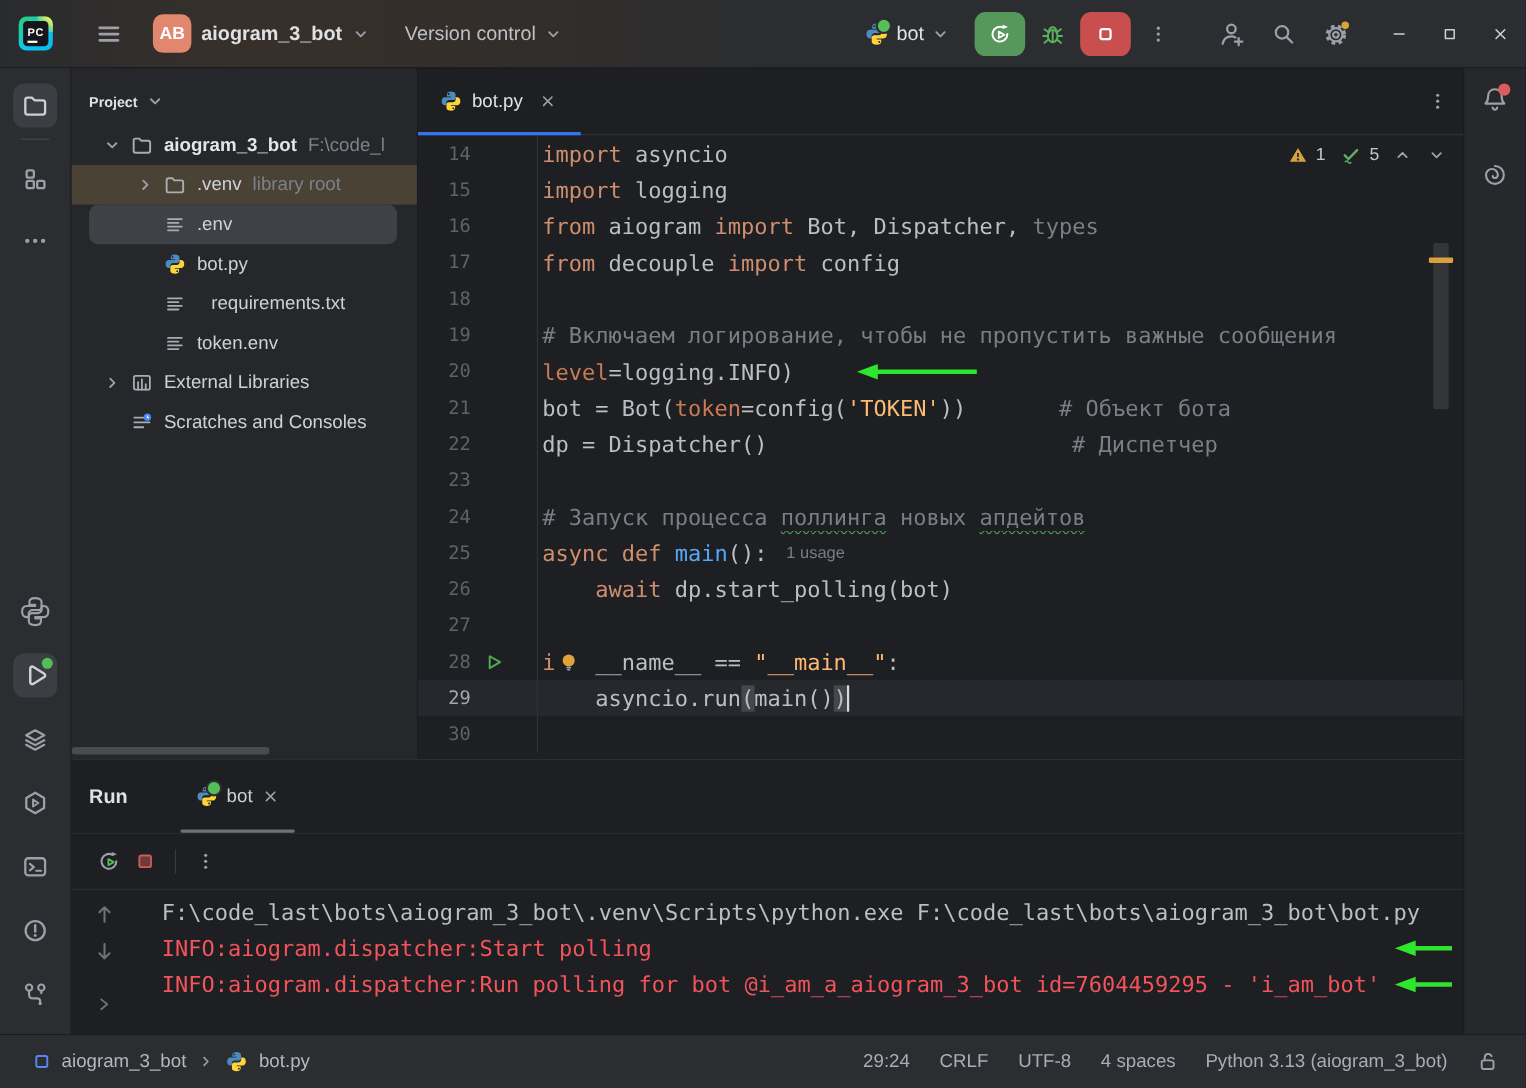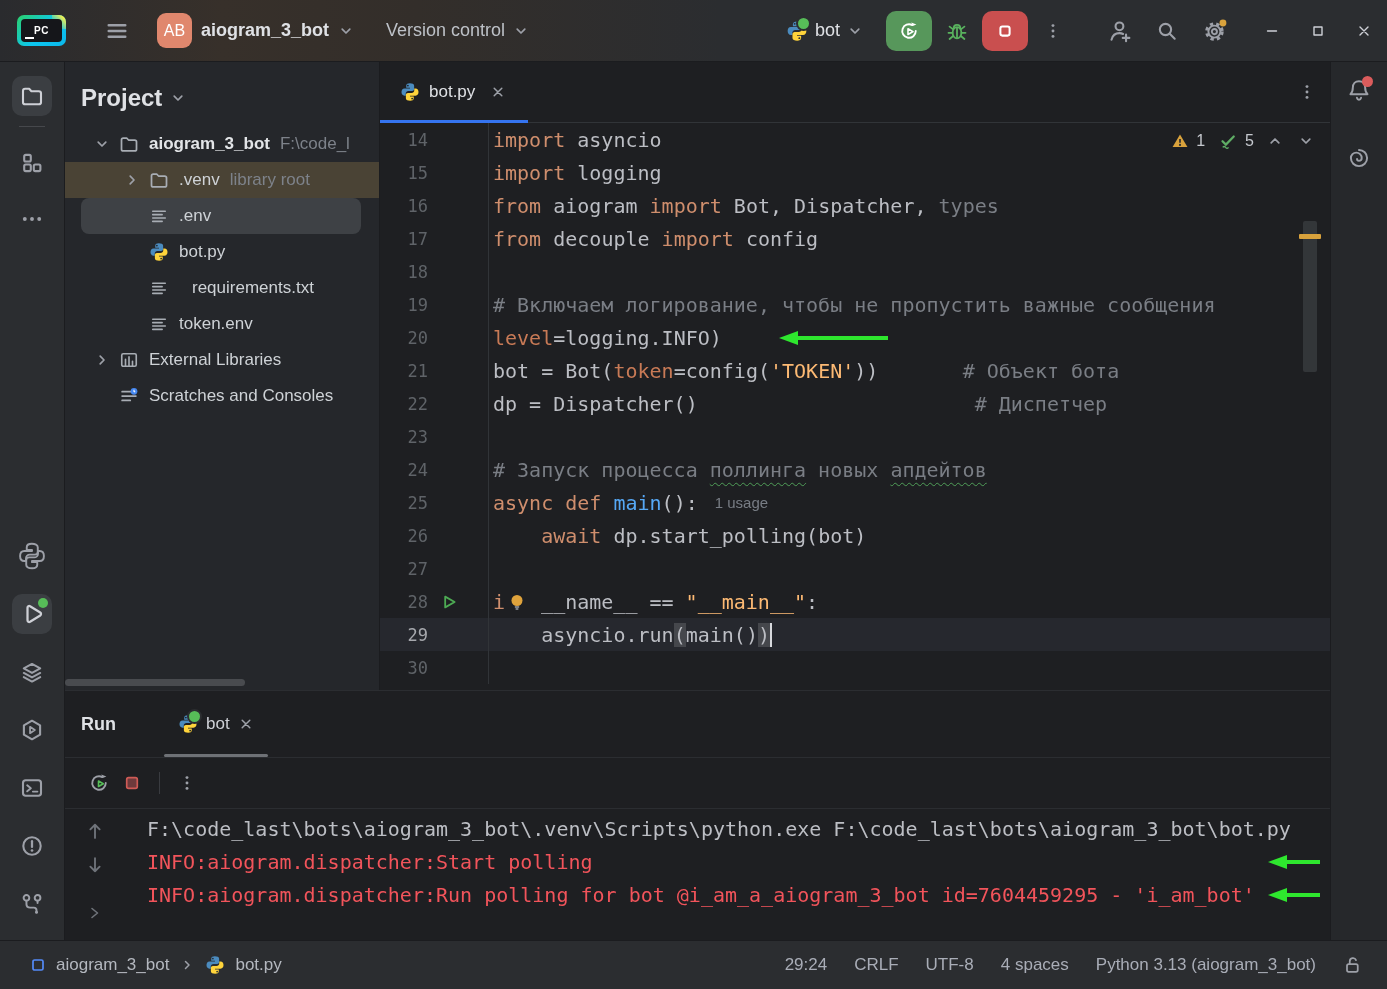--- a/index.html
+++ b/index.html
@@ -14,29 +14,29 @@
   .ic22 svg{width:22px;height:22px;}
   .ic24 svg{width:24px;height:24px;}
   .ic28 svg{width:28px;height:28px;}
   .dim{color:#9da0a8;}
 
   
   #titlebar{height:62px;flex:none;display:flex;align-items:center;
     background:linear-gradient(90deg,#2a2b2e 0%,#37302a 16%,#332e2a 30%,#2b2d30 52%,#2b2d30 100%);
     border-bottom:1px solid #1b1c1f;box-sizing:border-box;}
   .pclogo{width:31px;height:31px;margin-left:17px;border-radius:7px;position:relative;flex:none;
-    background:linear-gradient(135deg,#2bd06a 0%,#0cc7f0 55%,#0bb7ec 100%);padding-left:18px;}
+    background:linear-gradient(135deg,#2bd06a 0%,#0cc7f0 55%,#0bb7ec 100%);}
   .pclogo::before{content:"";position:absolute;right:0;top:0;width:14px;height:14px;
     background:linear-gradient(225deg,#f3ef4f 18%,rgba(243,239,79,0) 75%);border-radius:0 7px 0 0;}
   .pclogo .pcin{position:absolute;inset:4px;background:#15161a;border-radius:4px;
     display:flex;align-items:center;justify-content:center;font-size:10px;font-weight:bold;color:#fff;letter-spacing:.5px;}
   .pclogo .pcin::after{content:"";position:absolute;left:4px;bottom:3px;width:9px;height:2px;background:#fff;}
   #menu-btn{margin-left:39px;}
   .proj-widget{display:flex;align-items:center;margin-left:28px;gap:9px;cursor:default;}
-  .ab-badge{width:35px;height:35px;border-radius:9px;background:#e0876d;color:#fff;font-weight:normal;
+  .ab-badge{width:35px;height:35px;border-radius:9px;background:#e0876d;color:#fff;font-weight:bold;
     font-size:16px;display:flex;align-items:center;justify-content:center;}
   .proj-name{font-size:18px;font-weight:bold;color:#dfe1e5;}
   .vcs-widget{display:flex;align-items:center;gap:8px;margin-left:32px;font-size:18px;color:#bdc1c7;}
   .tb-right{margin-left:auto;display:flex;align-items:center;}
   .runcfg{display:flex;align-items:center;gap:7px;margin-right:18px;}
   .pyrun{position:relative;}
   .pyrun .gdot{position:absolute;right:-3px;top:-4px;width:11px;height:11px;border-radius:50%;
     background:#57bd58;border:2px solid #2b2d30;}
   .runcfg .lbl{font-size:18px;color:#dfe1e5;}
   .sqbtn{width:46px;height:40px;border-radius:10px;display:flex;align-items:center;justify-content:center;margin:0 5px;}
@@ -54,21 +54,21 @@
   .tool-ic.active{background:#3b3e42;color:#ced0d6;}
   #lb-divider{width:26px;height:1px;background:#46484c;margin:10px 0 16px;}
   #lb-bottom{position:absolute;top:474px;left:0;right:1px;display:flex;flex-direction:column;align-items:center;}
   #lb-bottom .tool-ic{margin-bottom:18px;}
   .relic{position:relative;}
   .relic .gdot{position:absolute;right:4px;top:4px;width:10px;height:10px;border-radius:50%;background:#57bd58;}
 
   
   #project-panel{grid-column:2;grid-row:1;background:#25272b;border-right:1px solid #1b1c1f;box-sizing:border-box;
     position:relative;overflow:hidden;}
-  #pp-header{display:flex;align-items:center;gap:8px;padding:22px 0 14px 16px;font-size:24px;font-weight:bold;color:#dfe1e5;}
+  #pp-header{display:flex;align-items:center;gap:8px;padding:22px 0 14px 16px;font-size:13px;font-weight:bold;color:#dfe1e5;}
   .trow{height:36px;display:flex;align-items:center;font-size:17px;color:#ced2d6;white-space:nowrap;box-sizing:border-box;}
   .trow .chev{width:30px;display:flex;justify-content:center;color:#9da0a8;flex:none;}
   .trow .ticon{width:24px;margin-right:8px;display:flex;justify-content:center;color:#a8adb4;flex:none;}
   .trow .suffix{color:#7d828a;margin-left:10px;}
   .trow.bold .tlabel{font-weight:bold;color:#e3e5e8;}
   .trow.lib{background:#4a4335;}
   .trow.sel{background:#3e4145;border-radius:8px;margin:0 18px 0 16px;}
   #pp-hscroll{position:absolute;left:0;bottom:4px;width:180px;height:7px;border-radius:4px;background:#55585c;opacity:.75;}
 
   

